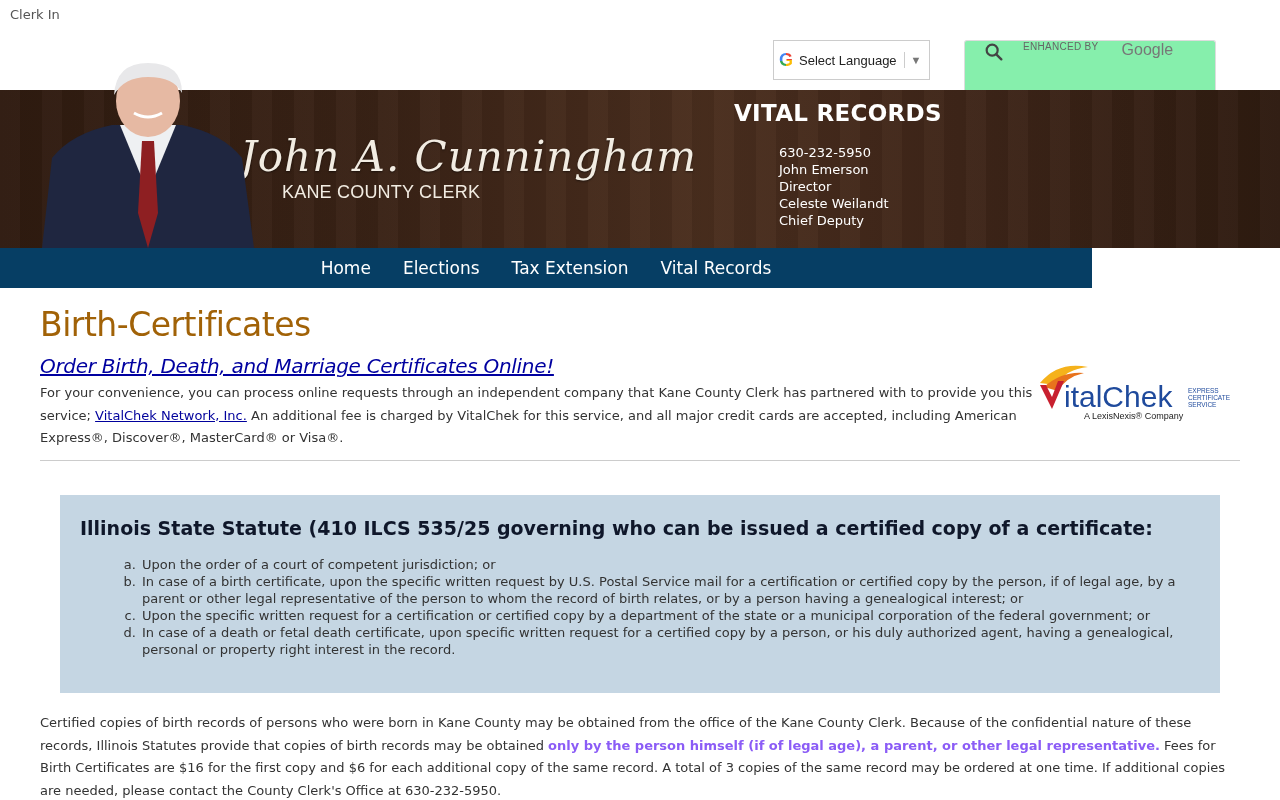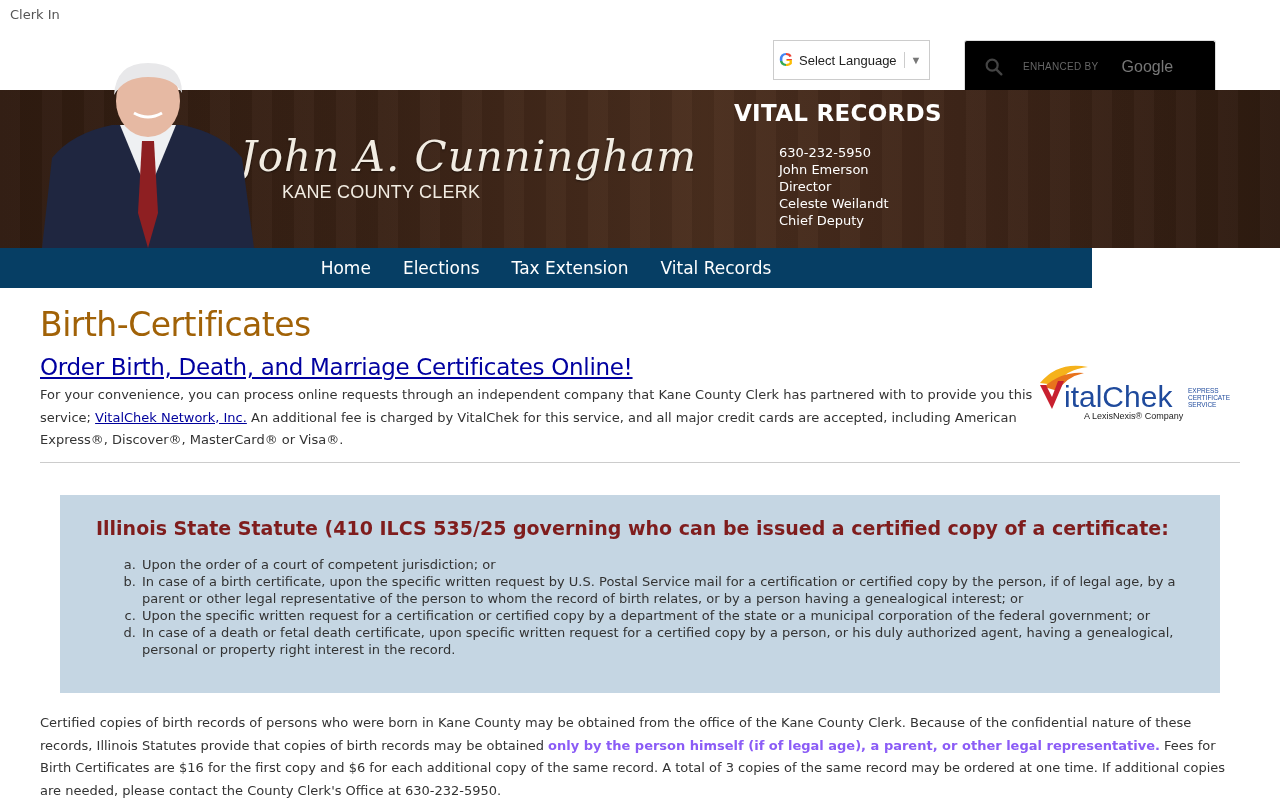--- a/index.html
+++ b/index.html
@@ -8,48 +8,48 @@
 
   .signin { position: absolute; left: 10px; top: 7px; font-size: 13px; color: #555; text-decoration: none; }
 
   .lang-box { position: absolute; left: 773px; top: 40px; width: 157px; height: 40px; border: 1px solid #ccc; background: #fff; display: flex; align-items: center; padding-left: 5px; font-family: "Liberation Sans", sans-serif; font-size: 13px; color: #222; }
   .lang-box .g { font-weight: bold; font-size: 18px; margin-right: 6px; font-family: "Liberation Sans", sans-serif;
     background: conic-gradient(#ea4335 0 25%, #fbbc05 25% 50%, #34a853 50% 75%, #4285f4 75% 100%);
     -webkit-background-clip: text; background-clip: text; color: transparent; }
   .lang-box .sep { width: 1px; height: 16px; background: #ccc; margin: 0 6px 0 7px; }
   .lang-box .arrow { color: #777; font-size: 11px; }
 
-  .search-box { position: absolute; left: 964px; top: 40px; width: 252px; height: 52px; border: 1px solid #ddd; border-bottom: none; border-radius: 3px 3px 0 0; background: #000000; display: flex; align-items: center; padding-left: 18px; }
+  .search-box { position: absolute; left: 964px; top: 40px; width: 252px; height: 52px; border: 1px solid #ddd; border-bottom: none; border-radius: 3px 3px 0 0; background: #86efac; display: flex; padding-left: 18px; }
   .search-box svg { width: 22px; height: 22px; }
   .search-box .enh { font-family: "Liberation Sans", sans-serif; font-size: 10px; color: #666; margin-left: 18px; letter-spacing: 0.3px; }
   .search-box .gg { font-family: "Liberation Sans", sans-serif; font-size: 16px; color: #777; margin-left: 23px; }
 
   .banner { position: absolute; left: 0; top: 90px; width: 1280px; height: 158px;
     background: linear-gradient(90deg, #2f1b10 0%, #3a2316 30%, #4a2e1e 55%, #3f2619 75%, #2e1b10 100%); overflow: hidden; }
   .banner .stripes { position: absolute; inset: 0;
     background: repeating-linear-gradient(90deg, rgba(255,255,255,0.02) 0 20px, rgba(0,0,0,0.05) 20px 42px); }
   .photo { position: absolute; left: 42px; top: 63px; width: 212px; height: 185px; z-index: 2; }
   .sig { position: absolute; left: 240px; top: 42px; color: #f2ece2; font-family: "DejaVu Serif", serif; font-style: italic; font-size: 42px; letter-spacing: 1px; text-shadow: 0 1px 2px rgba(0,0,0,0.5); }
   .sig-sub { position: absolute; left: 282px; top: 92px; color: #f2ece2; font-family: "Liberation Sans", sans-serif; font-size: 18px; letter-spacing: 0.2px; }
   .vr-title { position: absolute; left: 734px; top: 10px; color: #fff; font-family: "DejaVu Sans", sans-serif; font-weight: bold; font-size: 23px; letter-spacing: 0.3px; }
   .vr-info { position: absolute; left: 734px; top: 54px; color: #fff; font-size: 13px; line-height: 17px; margin-left: 45px; }
 
   .nav { position: absolute; left: 0; top: 248px; width: 1092px; height: 40px; background: #063e64; display: flex; justify-content: center; align-items: center; gap: 0; }
   .nav a { color: #fff; text-decoration: none; font-size: 17px; padding: 0 16px; font-family: "DejaVu Sans", sans-serif; }
 
   .content { position: absolute; left: 40px; top: 305px; width: 1200px; }
   .page-title { font-size: 33px; font-weight: normal; color: #a16207; letter-spacing: -0.5px; font-family: "DejaVu Sans", sans-serif; }
-  .order-link { display: block; margin-top: 10px; font-size: 23px; color: #0000a0; text-decoration: underline; letter-spacing: -0.3px; }
+  .order-link { display: block; margin-top: 10px; font-size: 20px; color: #0000a0; text-decoration: underline; letter-spacing: -0.3px; font-style: italic; }
   .intro { margin-top: 4px; font-size: 13px; line-height: 22.5px; color: #333; width: 995px; }
   .intro a { color: #00009c; text-decoration: underline; }
   .vitalchek { position: absolute; left: 998px; top: 58px; width: 200px; height: 60px; }
   .hr { margin-top: 10px; height: 1px; background: #ccc; width: 1200px; }
 
   .statute { position: absolute; left: 60px; top: 495px; width: 1160px; height: 198px; background: #c5d6e3; padding: 22px 20px; }
-  .statute h2 { font-size: 19px; font-weight: bold; color: #7f1d1d; letter-spacing: 0; margin-left: 16px; }
+  .statute h2 { font-size: 19px; font-weight: bold; color: #0f172a; letter-spacing: 0; }
   .statute ol { margin-top: 17px; margin-left: 60px; list-style: lower-alpha; font-size: 13px; line-height: 17px; color: #333; }
   .statute li { padding-left: 2px; }
 
   .body-para { position: absolute; left: 40px; top: 712px; width: 1200px; font-size: 13px; line-height: 22.5px; color: #333; }
   .body-para b { color: #8b5cf6; }
 </style>
 </head>
 <body>
 
 <a class="signin" href="#">Clerk In</a>

